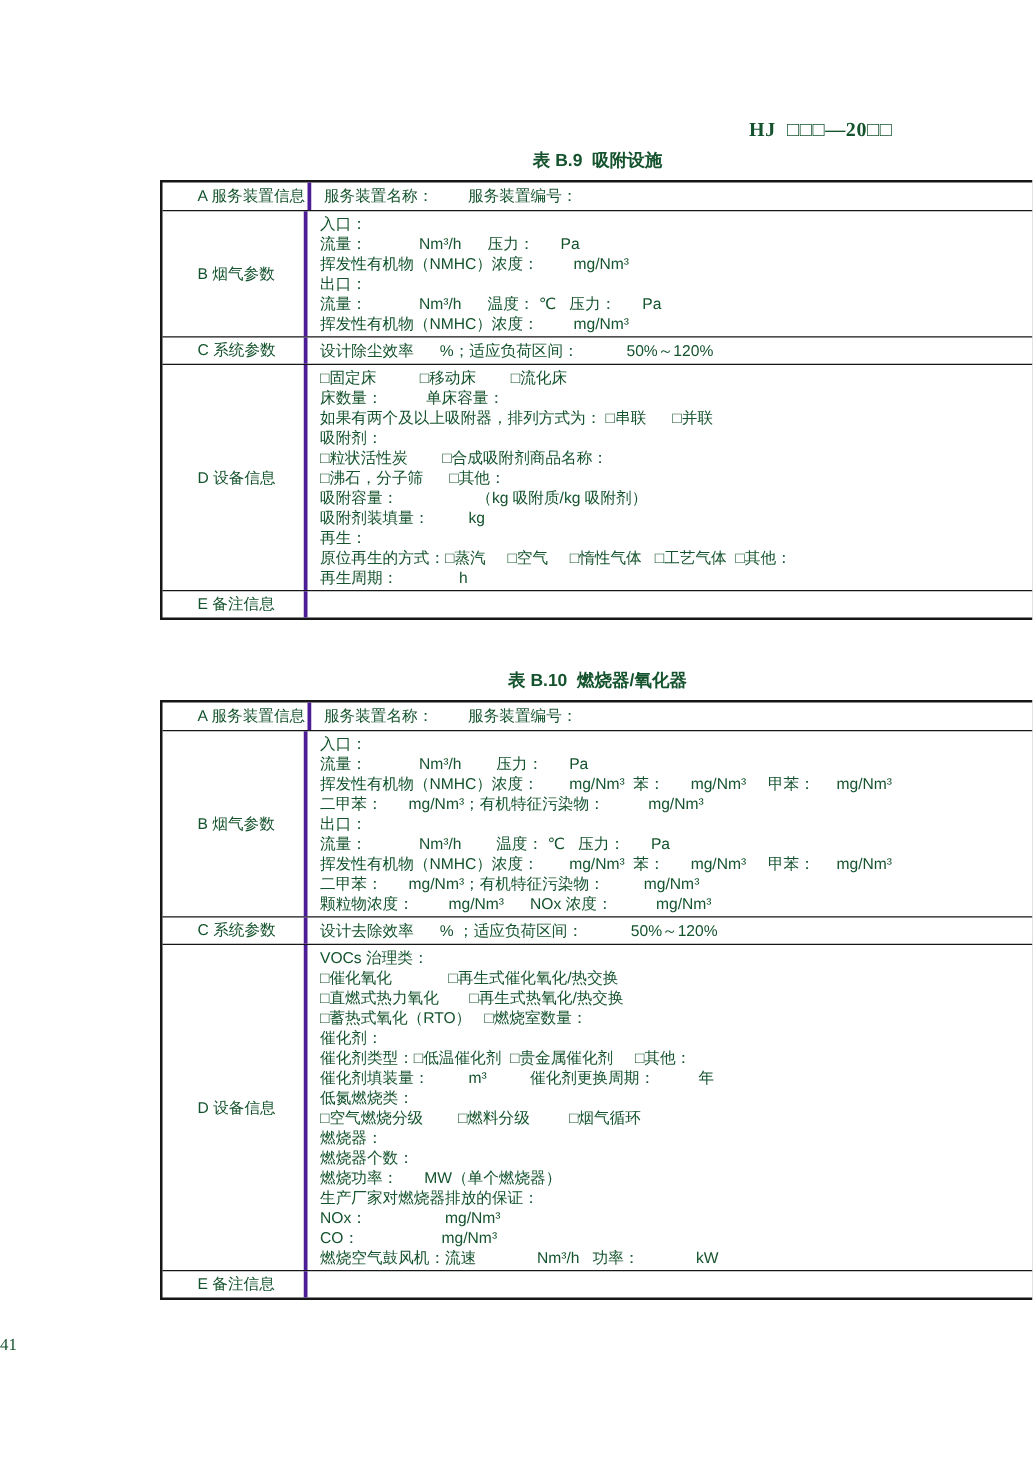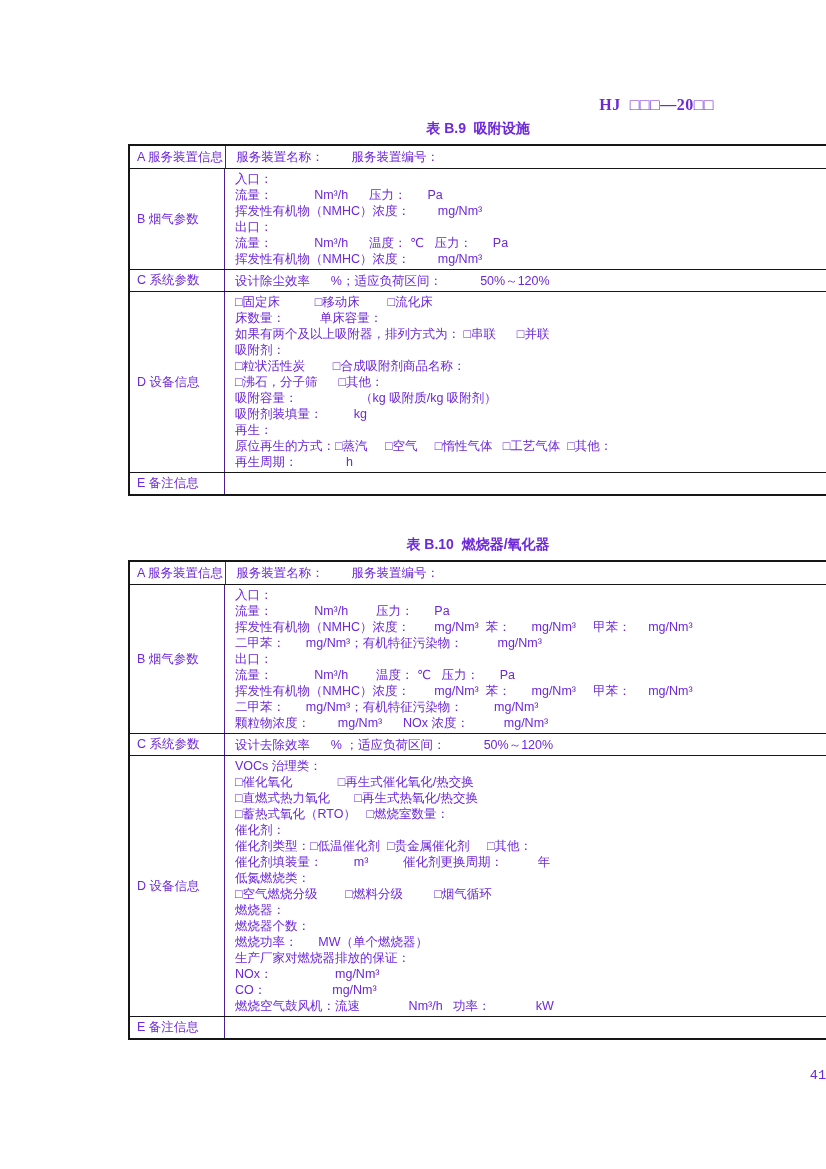--- a/index.html
+++ b/index.html
@@ -3,21 +3,21 @@
 <meta charset="utf-8">
 <style>
   * { margin: 0; padding: 0; box-sizing: border-box; }
   html, body { background: #ffffff; }
   .page {
     position: relative;
     width: 826px;
     height: 1169px;
     background: #ffffff;
     font-family: "Liberation Sans", "DejaVu Sans", sans-serif;
-    color: #6d28d9;
+    color: #14532d;
     overflow: hidden;
   }
   .doc-header {
     position: absolute;
     top: 96px;
     right: 112px;
     font-family: "Liberation Serif", "DejaVu Serif", serif;
     font-weight: bold;
     font-size: 16px;
     letter-spacing: 0.5px;
@@ -44,47 +44,48 @@
   .row {
     display: flex;
     align-items: stretch;
     border-top: 1px solid #161616;
     min-height: 22px;
   }
   .row:first-child { border-top: none; }
   .cell { font-size: 12.5px; }
   .label-cell {
     flex: 0 0 95px;
-    border-right: 1px solid #4c1d95;
+    border-right: 3px solid #4c1d95;
     display: flex;
     align-items: center;
     padding: 2px 2px 2px 7px;
     line-height: 15px;
     white-space: pre;
+    margin-left: 21px;
   }
   .content-cell {
     flex: 1;
     padding: 2px 4px 2px 10px;
     display: flex;
     flex-direction: column;
     justify-content: center;
     overflow: hidden;
   }
   .line {
     white-space: pre;
     line-height: 16px;
     font-size: 12.5px;
   }
   .page-number {
     position: absolute;
     top: 1068px;
     left: 0;
     width: 100%;
-    text-align: right;
-    font-family: Liberation Mono, monospace;
+    text-align: left;
+    font-family: Liberation Serif, serif;
     font-size: 13.5px;
   }
 </style>
 </head>
 <body>
 
 <div class="page">
 
   <div class="doc-header">HJ  □□□—20□□</div>
 

